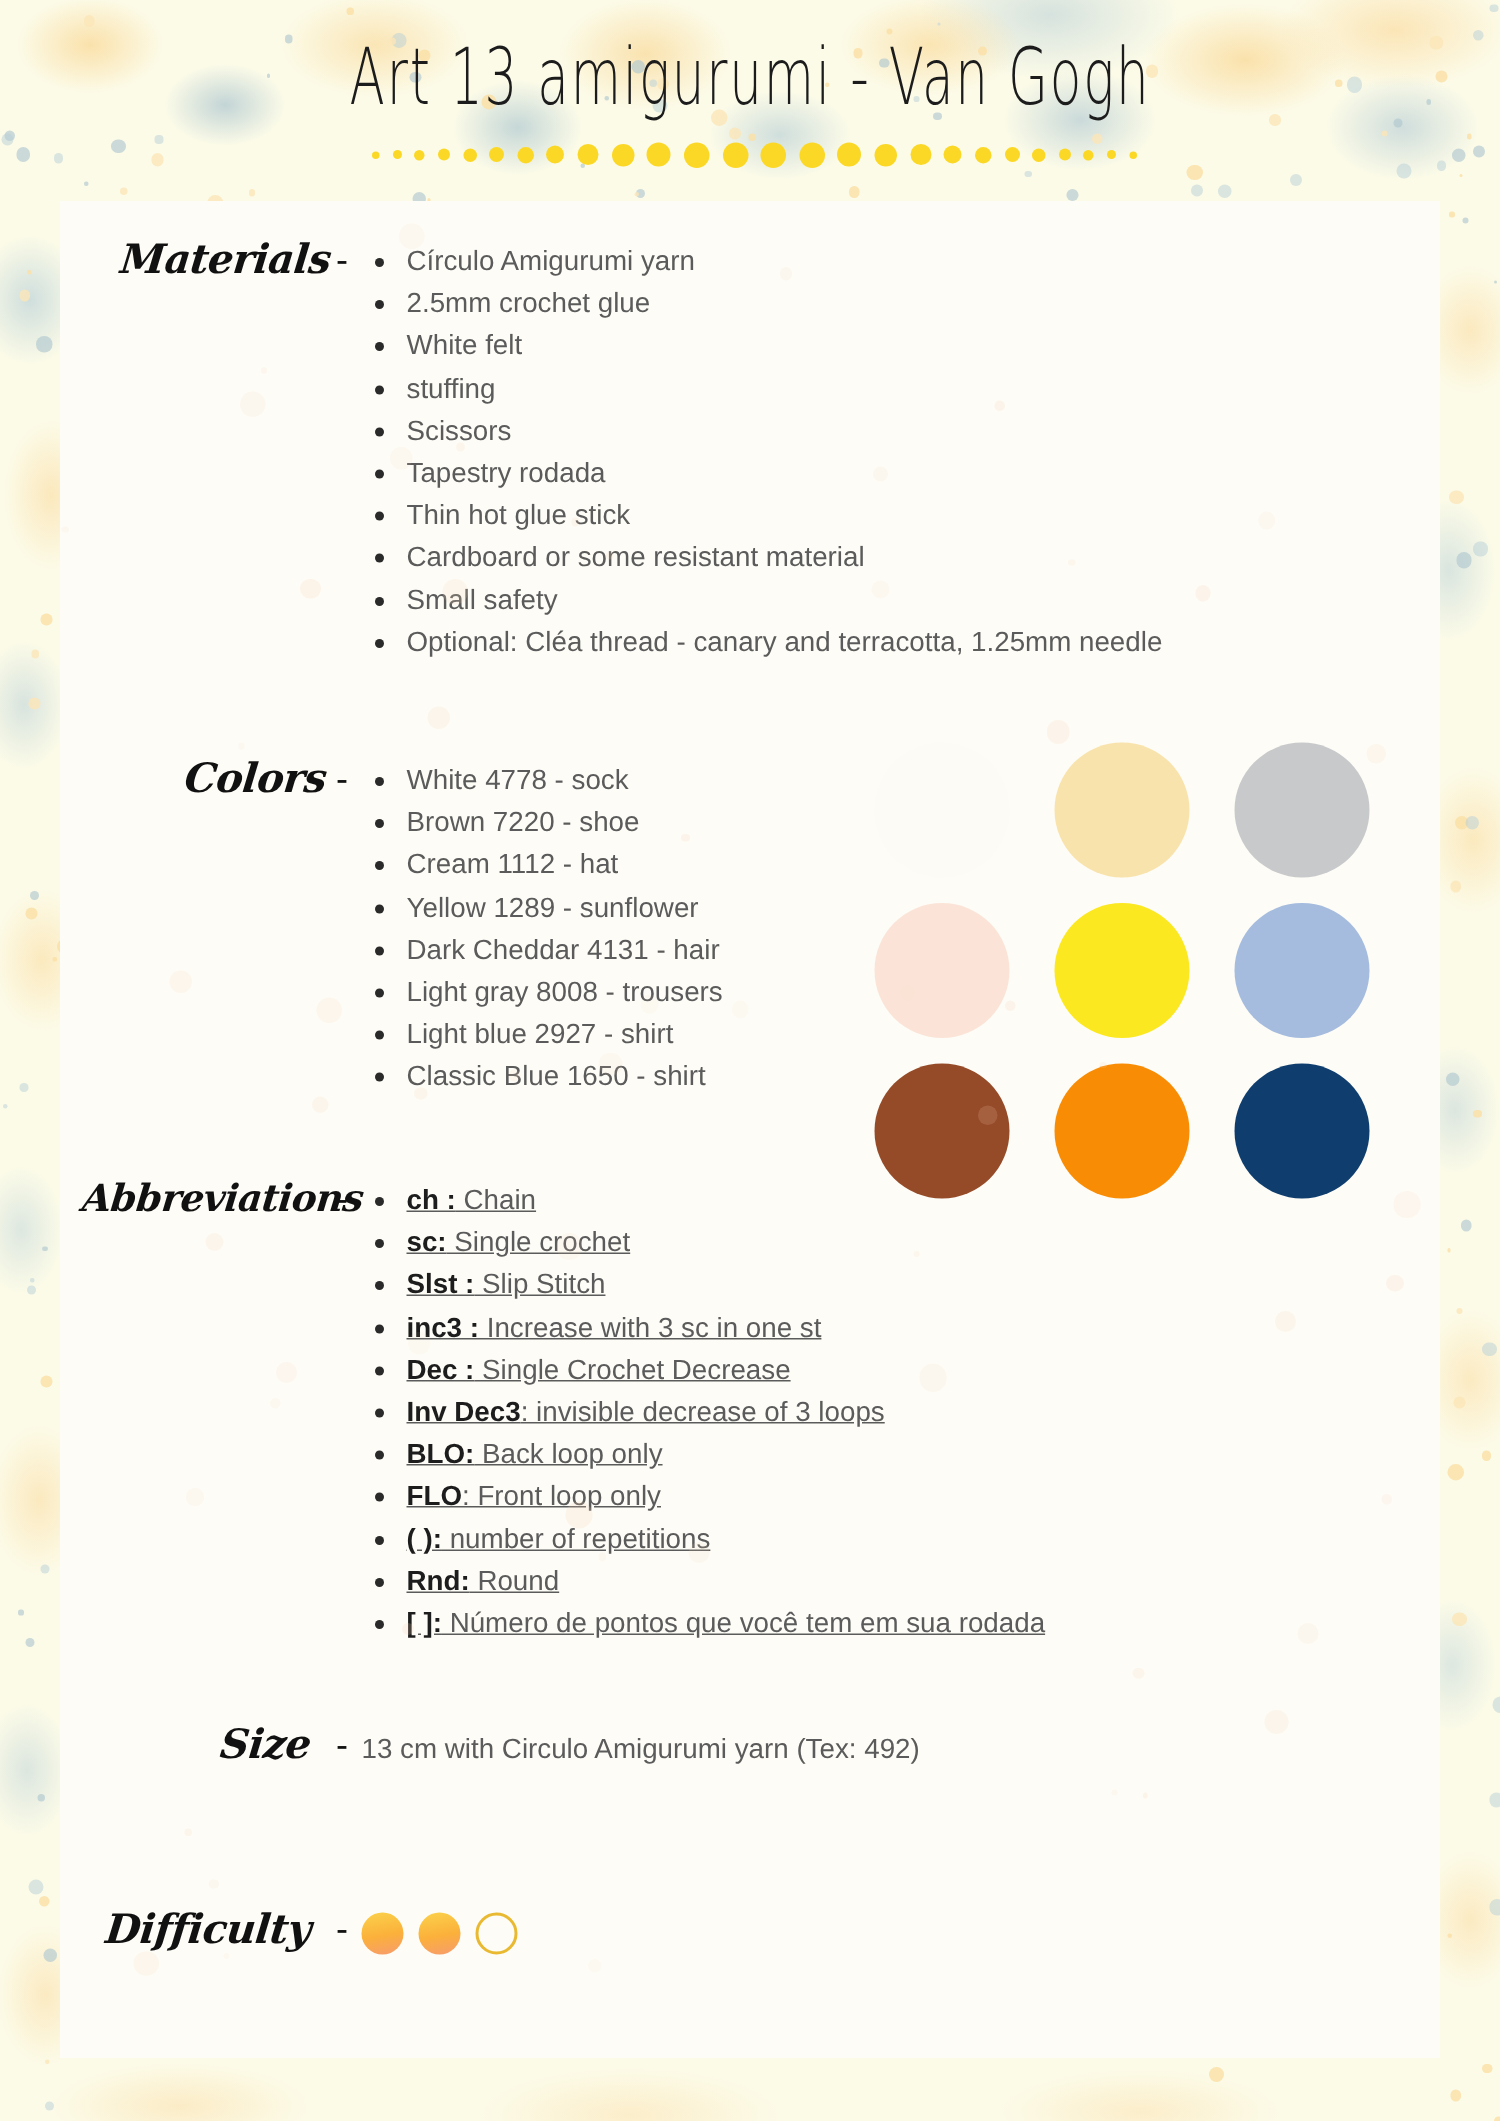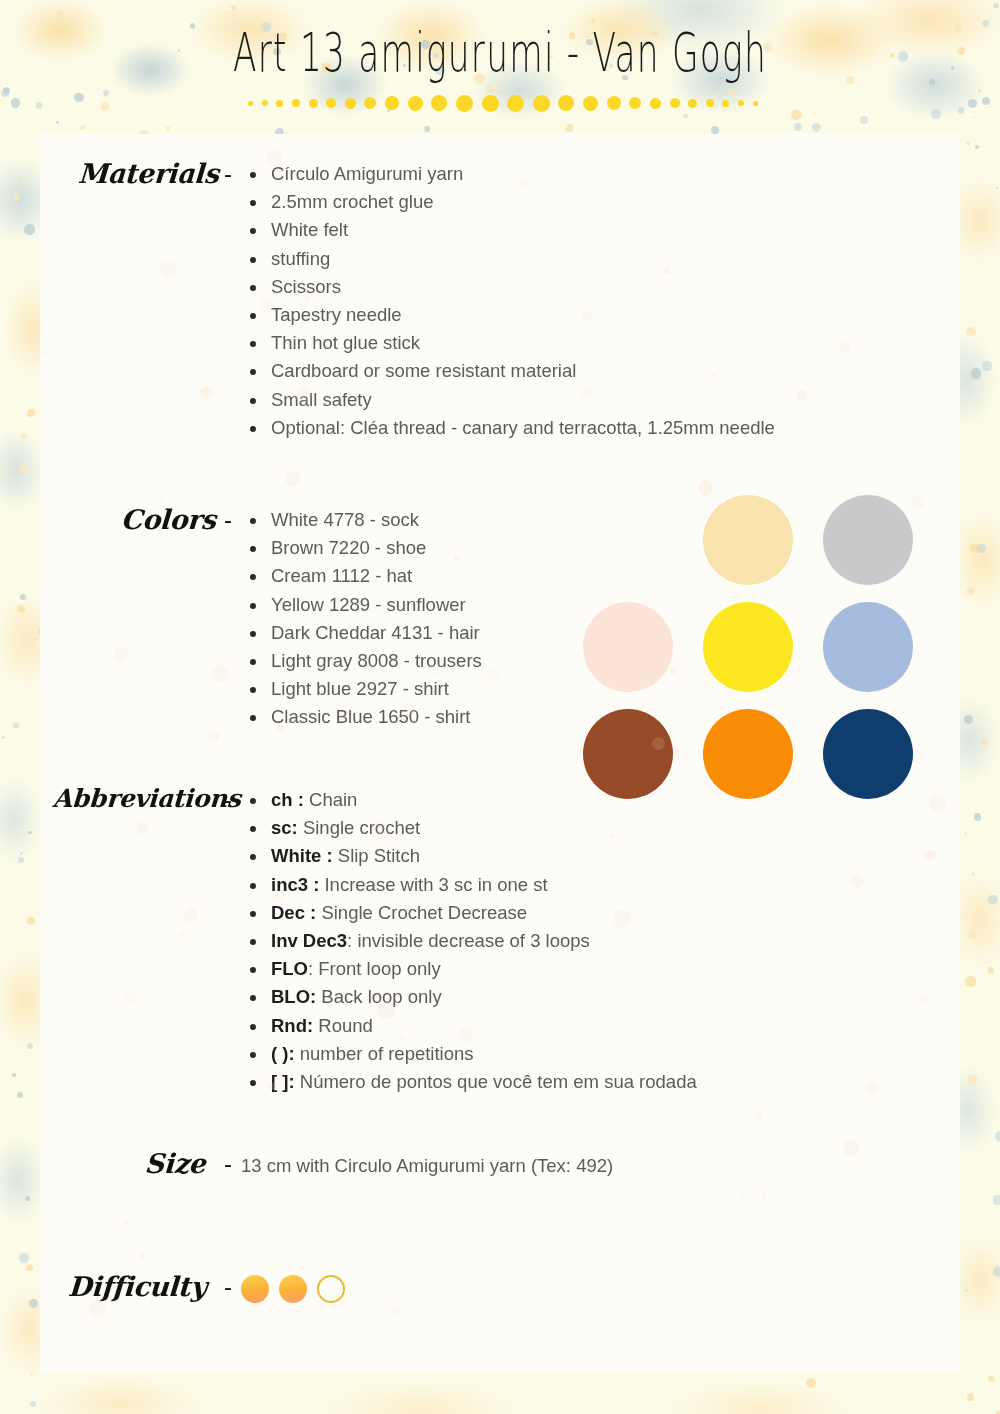--- a/index.html
+++ b/index.html
@@ -193,21 +193,21 @@
   }
   ul.bullets li::before {
     content: "";
     position: absolute;
     left: 9px; top: 12px;
     width: 6px; height: 6px;
     border-radius: 50%;
     background: #2a2a2a;
   }
 
-  ul.abbrev li { line-height: 28.2px; }
+  ul.abbrev li { line-height: 28.2px; text-decoration: underline; }
   ul.abbrev li .term {
     font-weight: bold;
     color: #1d1d1d;
   }
 
   
   #sec-materials   { left: 0px;  top: 26px;  width: 760px; }
   #sec-colors      { left: 0px;  top: 372px; width: 760px; }
   #sec-abbrev      { left: 0px;  top: 652px; width: 780px; }
   #sec-size        { left: 0px;  top: 1016px;width: 760px; }
@@ -461,21 +461,21 @@
       <div class="section" id="sec-materials">
         <div class="sec-label">Materials</div>
         <div class="sec-dash">-</div>
         <div class="sec-body">
           <ul class="bullets" id="materials-list">
               <li>Círculo Amigurumi yarn</li>
               <li>2.5mm crochet glue</li>
               <li>White felt</li>
               <li>stuffing</li>
               <li>Scissors</li>
-              <li>Tapestry needle</li>
+              <li>Tapestry rodada</li>
               <li>Thin hot glue stick</li>
               <li>Cardboard or some resistant material</li>
               <li>Small safety</li>
               <li>Optional: Cléa thread - canary and terracotta, 1.25mm needle</li>
             </ul>
         </div>
       </div>
 
       <div class="section" id="sec-colors">
         <div class="sec-label">Colors</div>
@@ -506,28 +506,28 @@
           <div class="swatch" style="background: rgb(14, 61, 110);"></div>
         </div>
 
       <div class="section" id="sec-abbrev">
         <div class="sec-label">Abbreviations</div>
         <div class="sec-dash">-</div>
         <div class="sec-body">
           <ul class="bullets abbrev" id="abbrev-list">
               <li><span class="term">ch :</span><span> Chain</span></li>
               <li><span class="term">sc:</span><span> Single crochet</span></li>
-              <li><span class="term">White :</span><span> Slip Stitch</span></li>
+              <li><span class="term">Slst :</span><span> Slip Stitch</span></li>
               <li><span class="term">inc3 :</span><span> Increase with 3 sc in one st</span></li>
               <li><span class="term">Dec :</span><span> Single Crochet Decrease</span></li>
               <li><span class="term">Inv Dec3</span><span>: invisible decrease of 3 loops</span></li>
+              <li><span class="term">BLO:</span><span> Back loop only</span></li>
               <li><span class="term">FLO</span><span>:  Front loop only</span></li>
-              <li><span class="term">BLO:</span><span> Back loop only</span></li>
+              <li><span class="term">( ):</span><span> number of repetitions</span></li>
               <li><span class="term">Rnd:</span><span>  Round</span></li>
-              <li><span class="term">( ):</span><span> number of repetitions</span></li>
               <li><span class="term">[ ]:</span><span> Número de pontos que você tem em sua rodada</span></li>
             </ul>
         </div>
       </div>
 
       <div class="section" id="sec-size">
         <div class="sec-label">Size</div>
         <div class="sec-dash">-</div>
         <div class="sec-body">
           <div class="size-text">13 cm with Circulo Amigurumi yarn (Tex: 492)</div>

